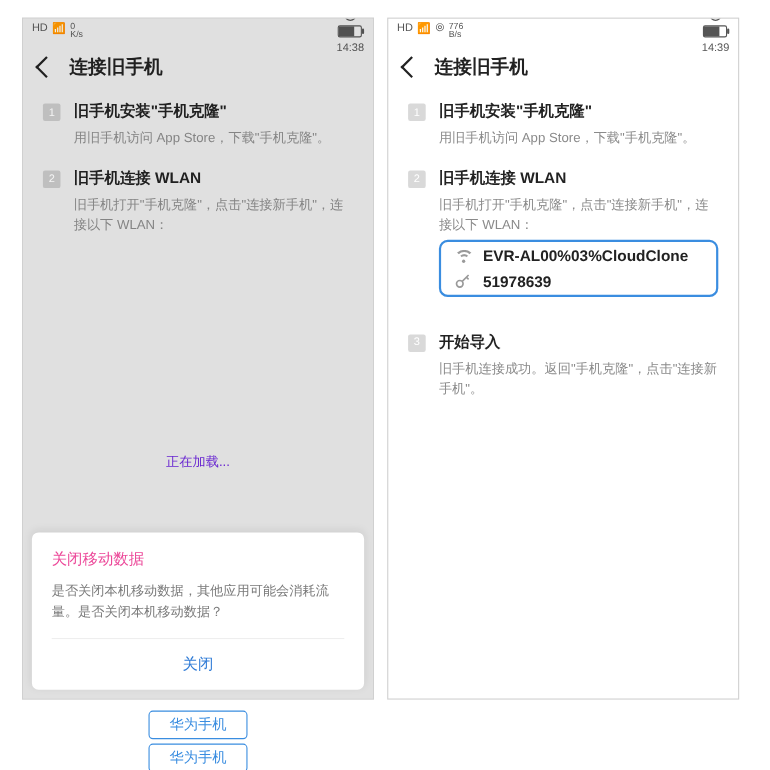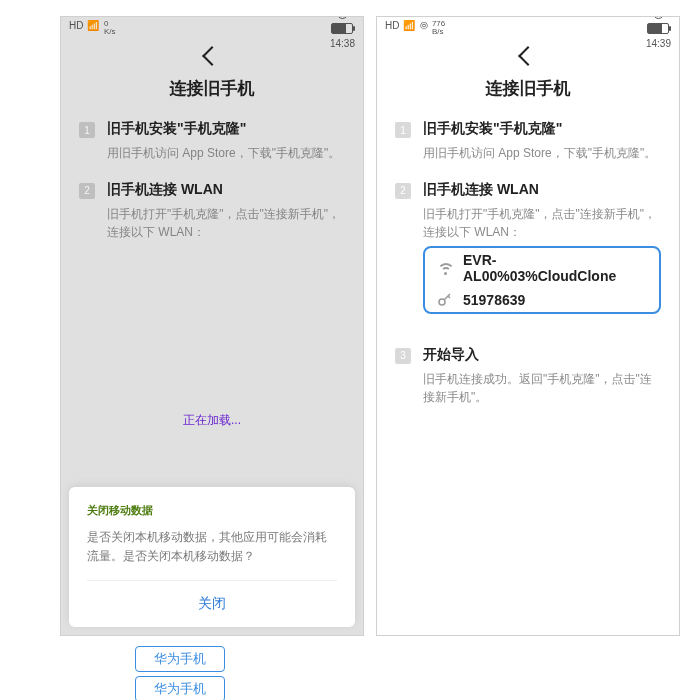--- a/index.html
+++ b/index.html
@@ -7,21 +7,20 @@
     font-family: -apple-system, "Helvetica Neue", Arial, "PingFang SC", "Microsoft YaHei", sans-serif;
     background: #ffffff;
     width: 700px;
     height: 700px;
     position: relative;
   }
   .stage {
     display: flex;
     gap: 12px;
     padding: 16px 20px 10px 20px;
-    margin-left: 40px;
   }
   .phone {
     width: 320px;
     height: 620px;
     border: 1px solid #d0d0d0;
     position: relative;
     overflow: hidden;
   }
   .phone.left  { background: #eaeaea; }
   .phone.right { background: #ffffff; }
@@ -44,21 +43,21 @@
   }
   .batt::after{content:"";position:absolute;right:-3px;top:2px;width:2px;height:5px;background:#555;border-radius:1px;}
   .batt i{display:block;height:100%;background:#555;}
   .alarm{width:11px;height:11px;border:1px solid #555;border-radius:50%;position:relative;}
   .alarm::before{content:"";position:absolute;left:4px;top:1px;width:1px;height:4px;background:#555;}
   .alarm::after{content:"";position:absolute;left:4px;top:4px;width:3px;height:1px;background:#555;}
   
   .hdr {
     display:flex; align-items:center; gap:14px;
     padding: 10px 14px 14px 14px;
-    font-size:17px; font-weight:600; color:#222;flex-direction:column;
+    font-size:17px; font-weight:600; color:#222;
   }
   .back {
     width:14px;height:14px;border-left:2px solid #222;border-bottom:2px solid #222;
     transform: rotate(45deg);
   }
   
   .steps { padding: 6px 18px; }
   .step { display:flex; gap:12px; margin-bottom:18px; }
   .num {
     width:16px;height:16px;background:#c7c7c7;color:#fff;font-size:10px;
@@ -94,21 +93,21 @@
   }
   .wifi-dot{position:absolute;left:7px;top:12px;width:3px;height:3px;background:#9a9a9a;border-radius:50%;}
   .key-icon svg{display:block;}
   
   .scrim{position:absolute;inset:0;background:rgba(0,0,0,.04);}
   .sheet{
     position:absolute;left:8px;right:8px;bottom:8px;
     background:#ffffff;border-radius:6px;padding:16px 18px 0 18px;
     box-shadow:0 -2px 8px rgba(0,0,0,.08);
   }
-  .sheet h3{font-size:11px;font-weight:700;color:#4d7c0f;margin-bottom:10px;}
+  .sheet h3{font-size:14px;font-weight:400;color:#ec4899;margin-bottom:10px;}
   .sheet p{font-size:12px;color:#7a7a7a;line-height:1.6;margin-bottom:14px;}
   .sheet-btns{display:flex;border-top:1px solid #eee;}
   .sheet-btn{flex:1;text-align:center;padding:14px 0;font-size:14px;color:#2f7bd6;font-weight:500;}
   .sheet-btn + .sheet-btn{border-left:1px solid #eee;}
   
   .captions{display:flex;gap:4px;padding:0 20px;flex-direction:column;}
   .captions > div{width:320px;text-align:center;}
   .badge{
     display:inline-block;border:1px solid #3a8de0;color:#3a8de0;
     font-size:13px;padding:3px 18px;border-radius:4px;background:#fff;

